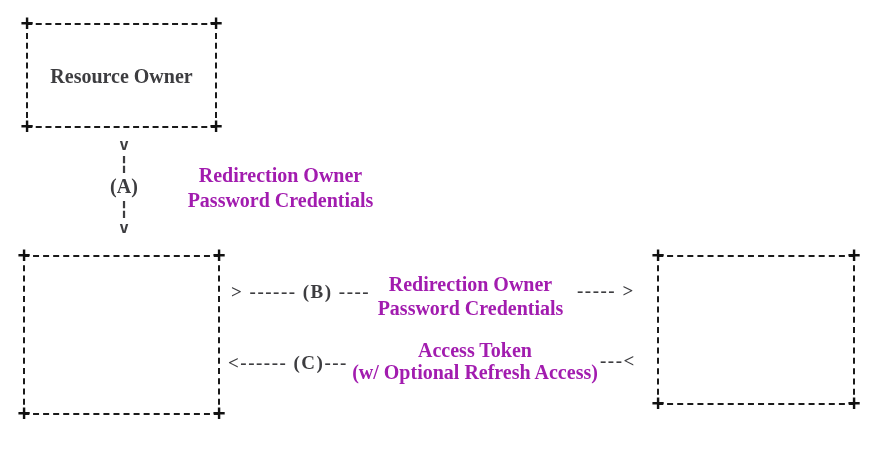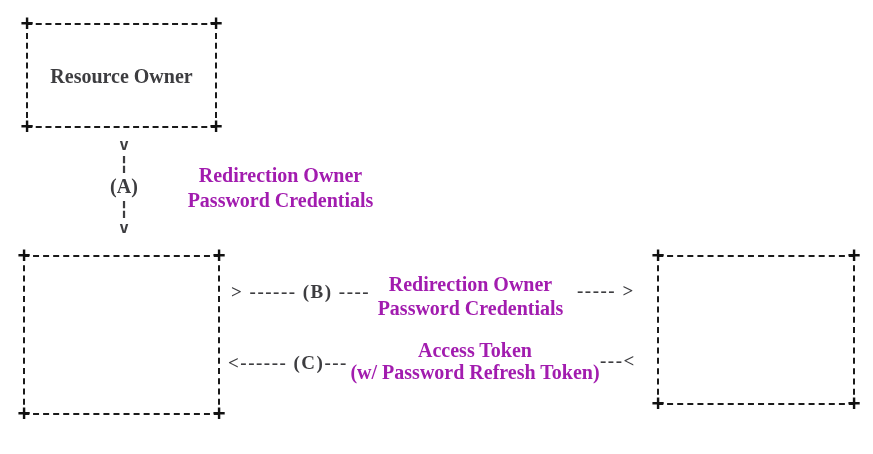--- a/index.html
+++ b/index.html
@@ -94,17 +94,17 @@
   <span class="ascii" id="b-left">&gt; ------ (B) ----</span>
   <div class="caption" id="cap-b">
     <div>Redirection Owner</div>
     <div>Password Credentials</div>
   </div>
   <span class="ascii" id="b-right">----- &gt;</span>
 
   <span class="ascii" id="c-left">&lt;------ (C)---</span>
   <div class="caption" id="cap-c">
     <div>Access Token</div>
-    <div>(w/ Password Refresh Token)</div>
+    <div>(w/ Optional Refresh Access)</div>
   </div>
   <span class="ascii" id="c-right">---&lt;</span>
 
 </div>
 
 </body></html>

